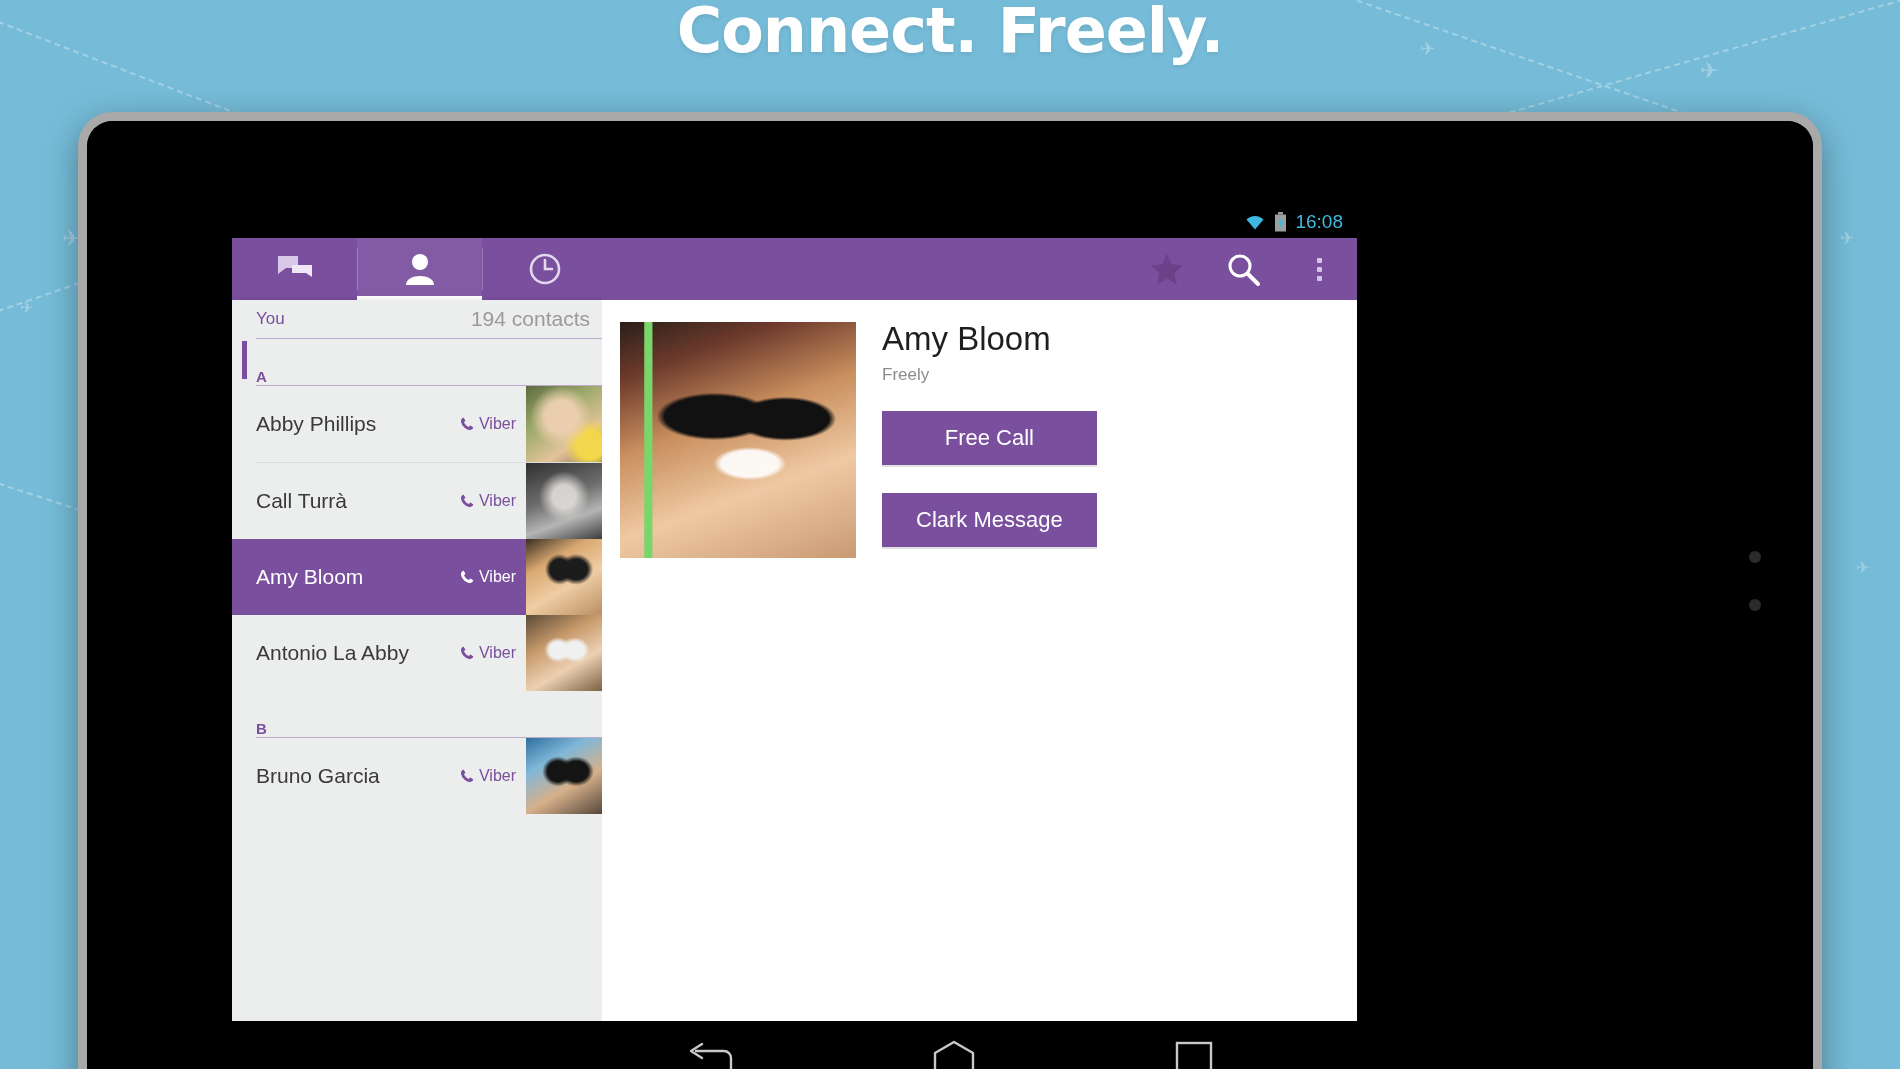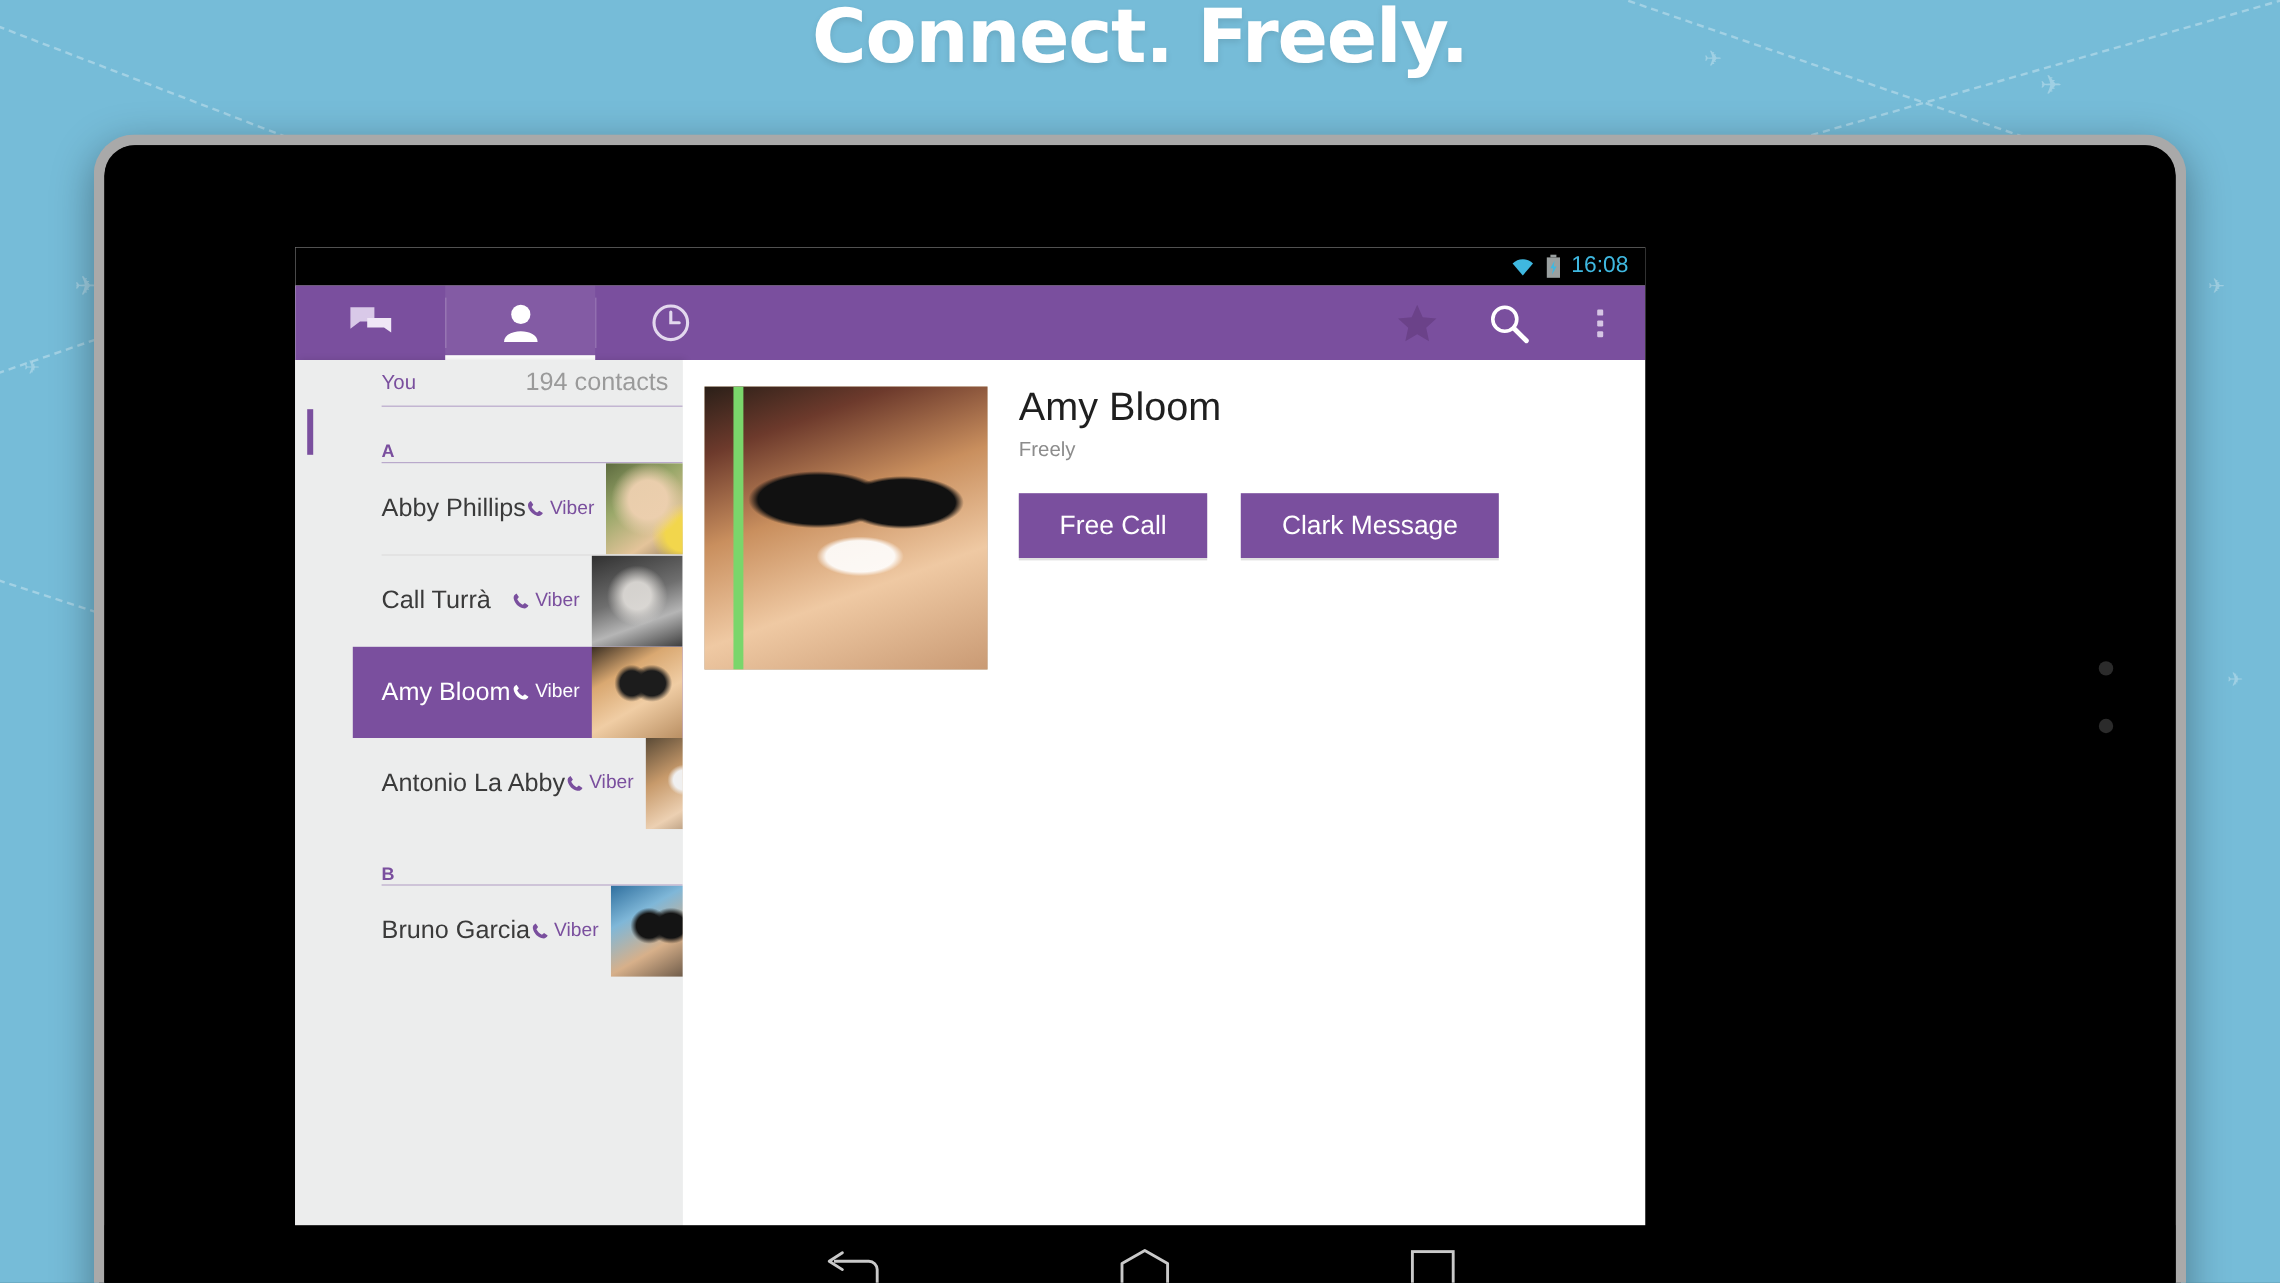--- a/index.html
+++ b/index.html
@@ -63,21 +63,21 @@
     position: absolute;
     right: 52px;
     width: 12px; height: 12px;
     border-radius: 50%;
     background: #2b2b2b;
   }
 
   
   #screen {
     position: absolute;
-    left: 159px; top: 85px;
+    left: 145px; top: 85px;
     width: 1125px; height: 820px;
     background: #ffffff;
     overflow: hidden;
   }
 
   
   #status-bar {
     height: 32px;
     background: #000;
     display: flex;
@@ -133,26 +133,25 @@
     cursor: pointer;
   }
   .dots { display: flex; flex-direction: column; gap: 4px; align-items: center; }
   .dots i { width: 5px; height: 5px; background: #d6c6e4; display: block; border-radius: 1px; }
 
   
   #content { display: flex; height: 726px; background: #fff; }
 
   
   #contacts-pane {
-    width: 323px;
+    width: 370px;
     background: #eceded;
     position: relative;
     box-shadow: 3px 0 6px rgba(0,0,0,0.12);
     overflow: hidden;
-    padding-left: 48px;
   }
   #list-header {
     height: 38px;
     display: flex;
     align-items: center;
     padding: 0 12px 0 24px;
     justify-content: space-between;
   }
   #you-label { color: #7a4f9e; font-size: 17px; }
   #contacts-count { color: #9a9a9a; font-size: 21px; }
@@ -213,21 +212,21 @@
   #detail-top { display: flex; gap: 26px; }
   #hero-photo {
     width: 236px; height: 236px;
     flex: 0 0 236px;
     overflow: hidden;
     position: relative;
     background: #c0a88c;
   }
   #detail-name { font-size: 33px; color: #1f1f1f; font-weight: normal; line-height: 1.05; }
   #detail-status { font-size: 17px; color: #8c8c8c; margin-top: 8px; }
-  #detail-actions { display: flex; gap: 28px; margin-top: 26px; }
+  #detail-actions { display: flex; gap: 28px; margin-top: 26px; flex-direction: column; }
   .pbtn {
     background: #7a4f9e;
     color: #ffffff;
     font-size: 22px;
     padding: 14px 34px;
     border: none;
     cursor: pointer;
     font-family: "Liberation Sans", sans-serif;
     box-shadow: 0 2px 0 rgba(0,0,0,0.12);
   }

